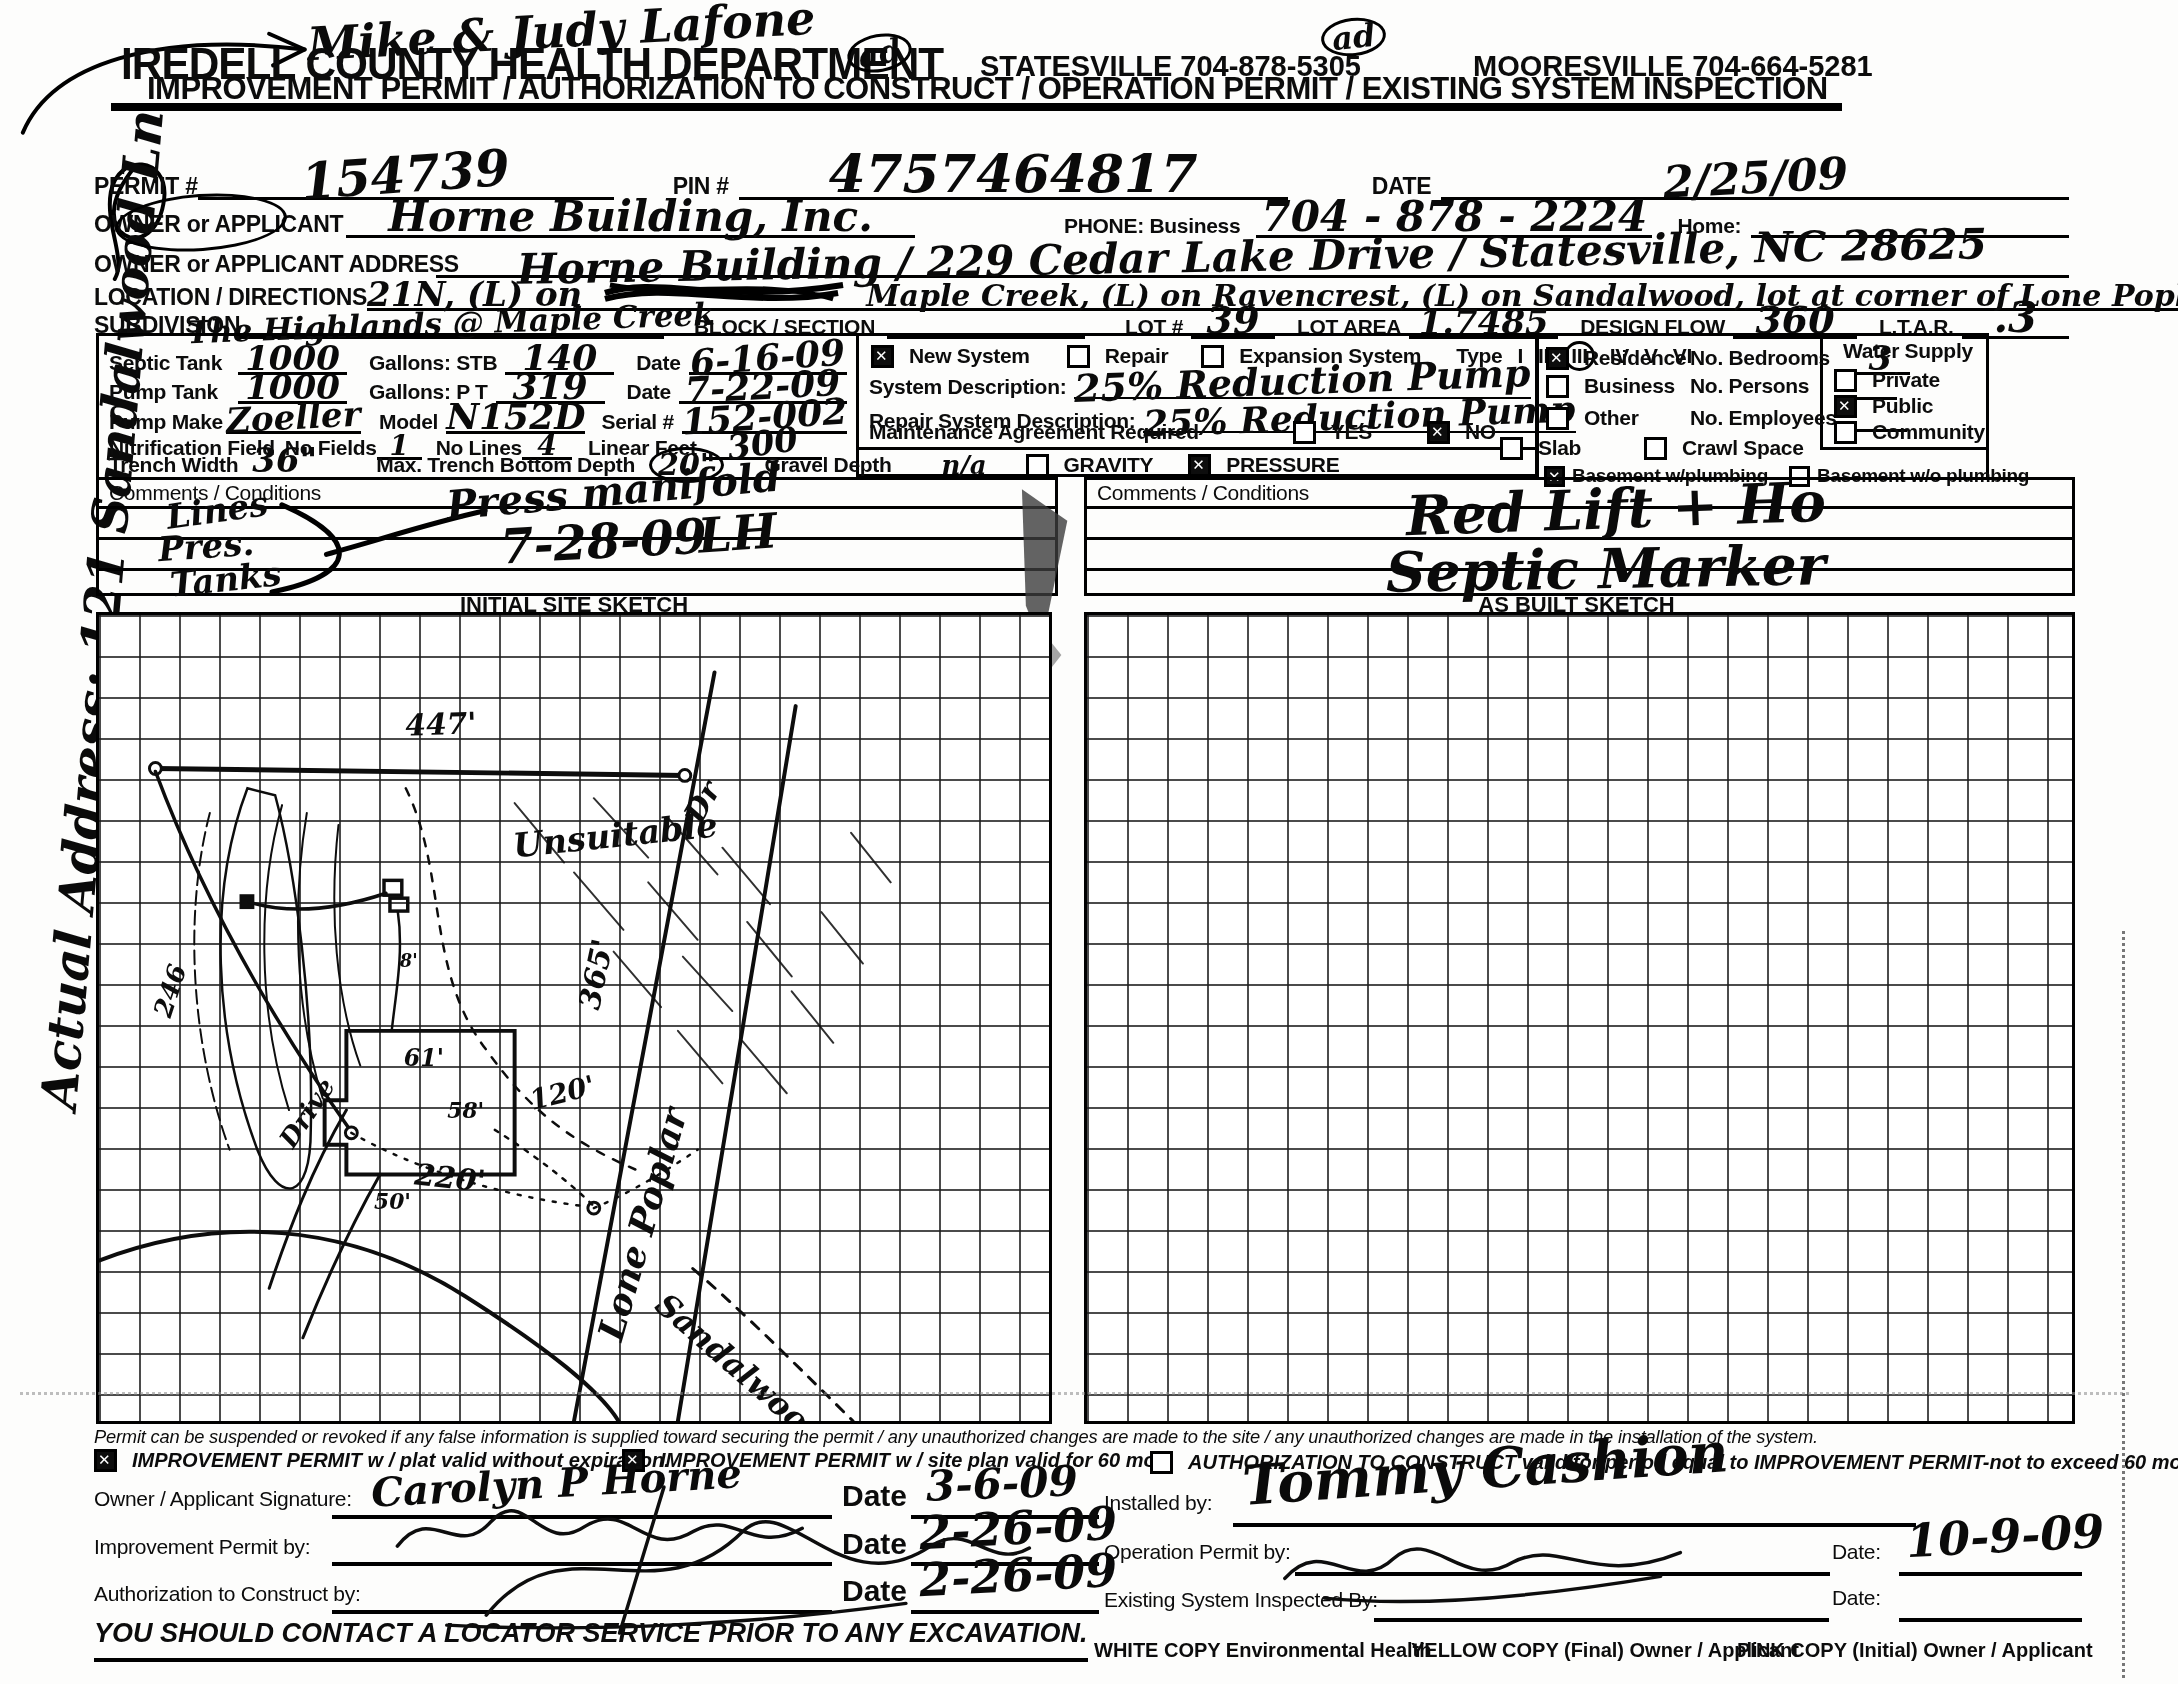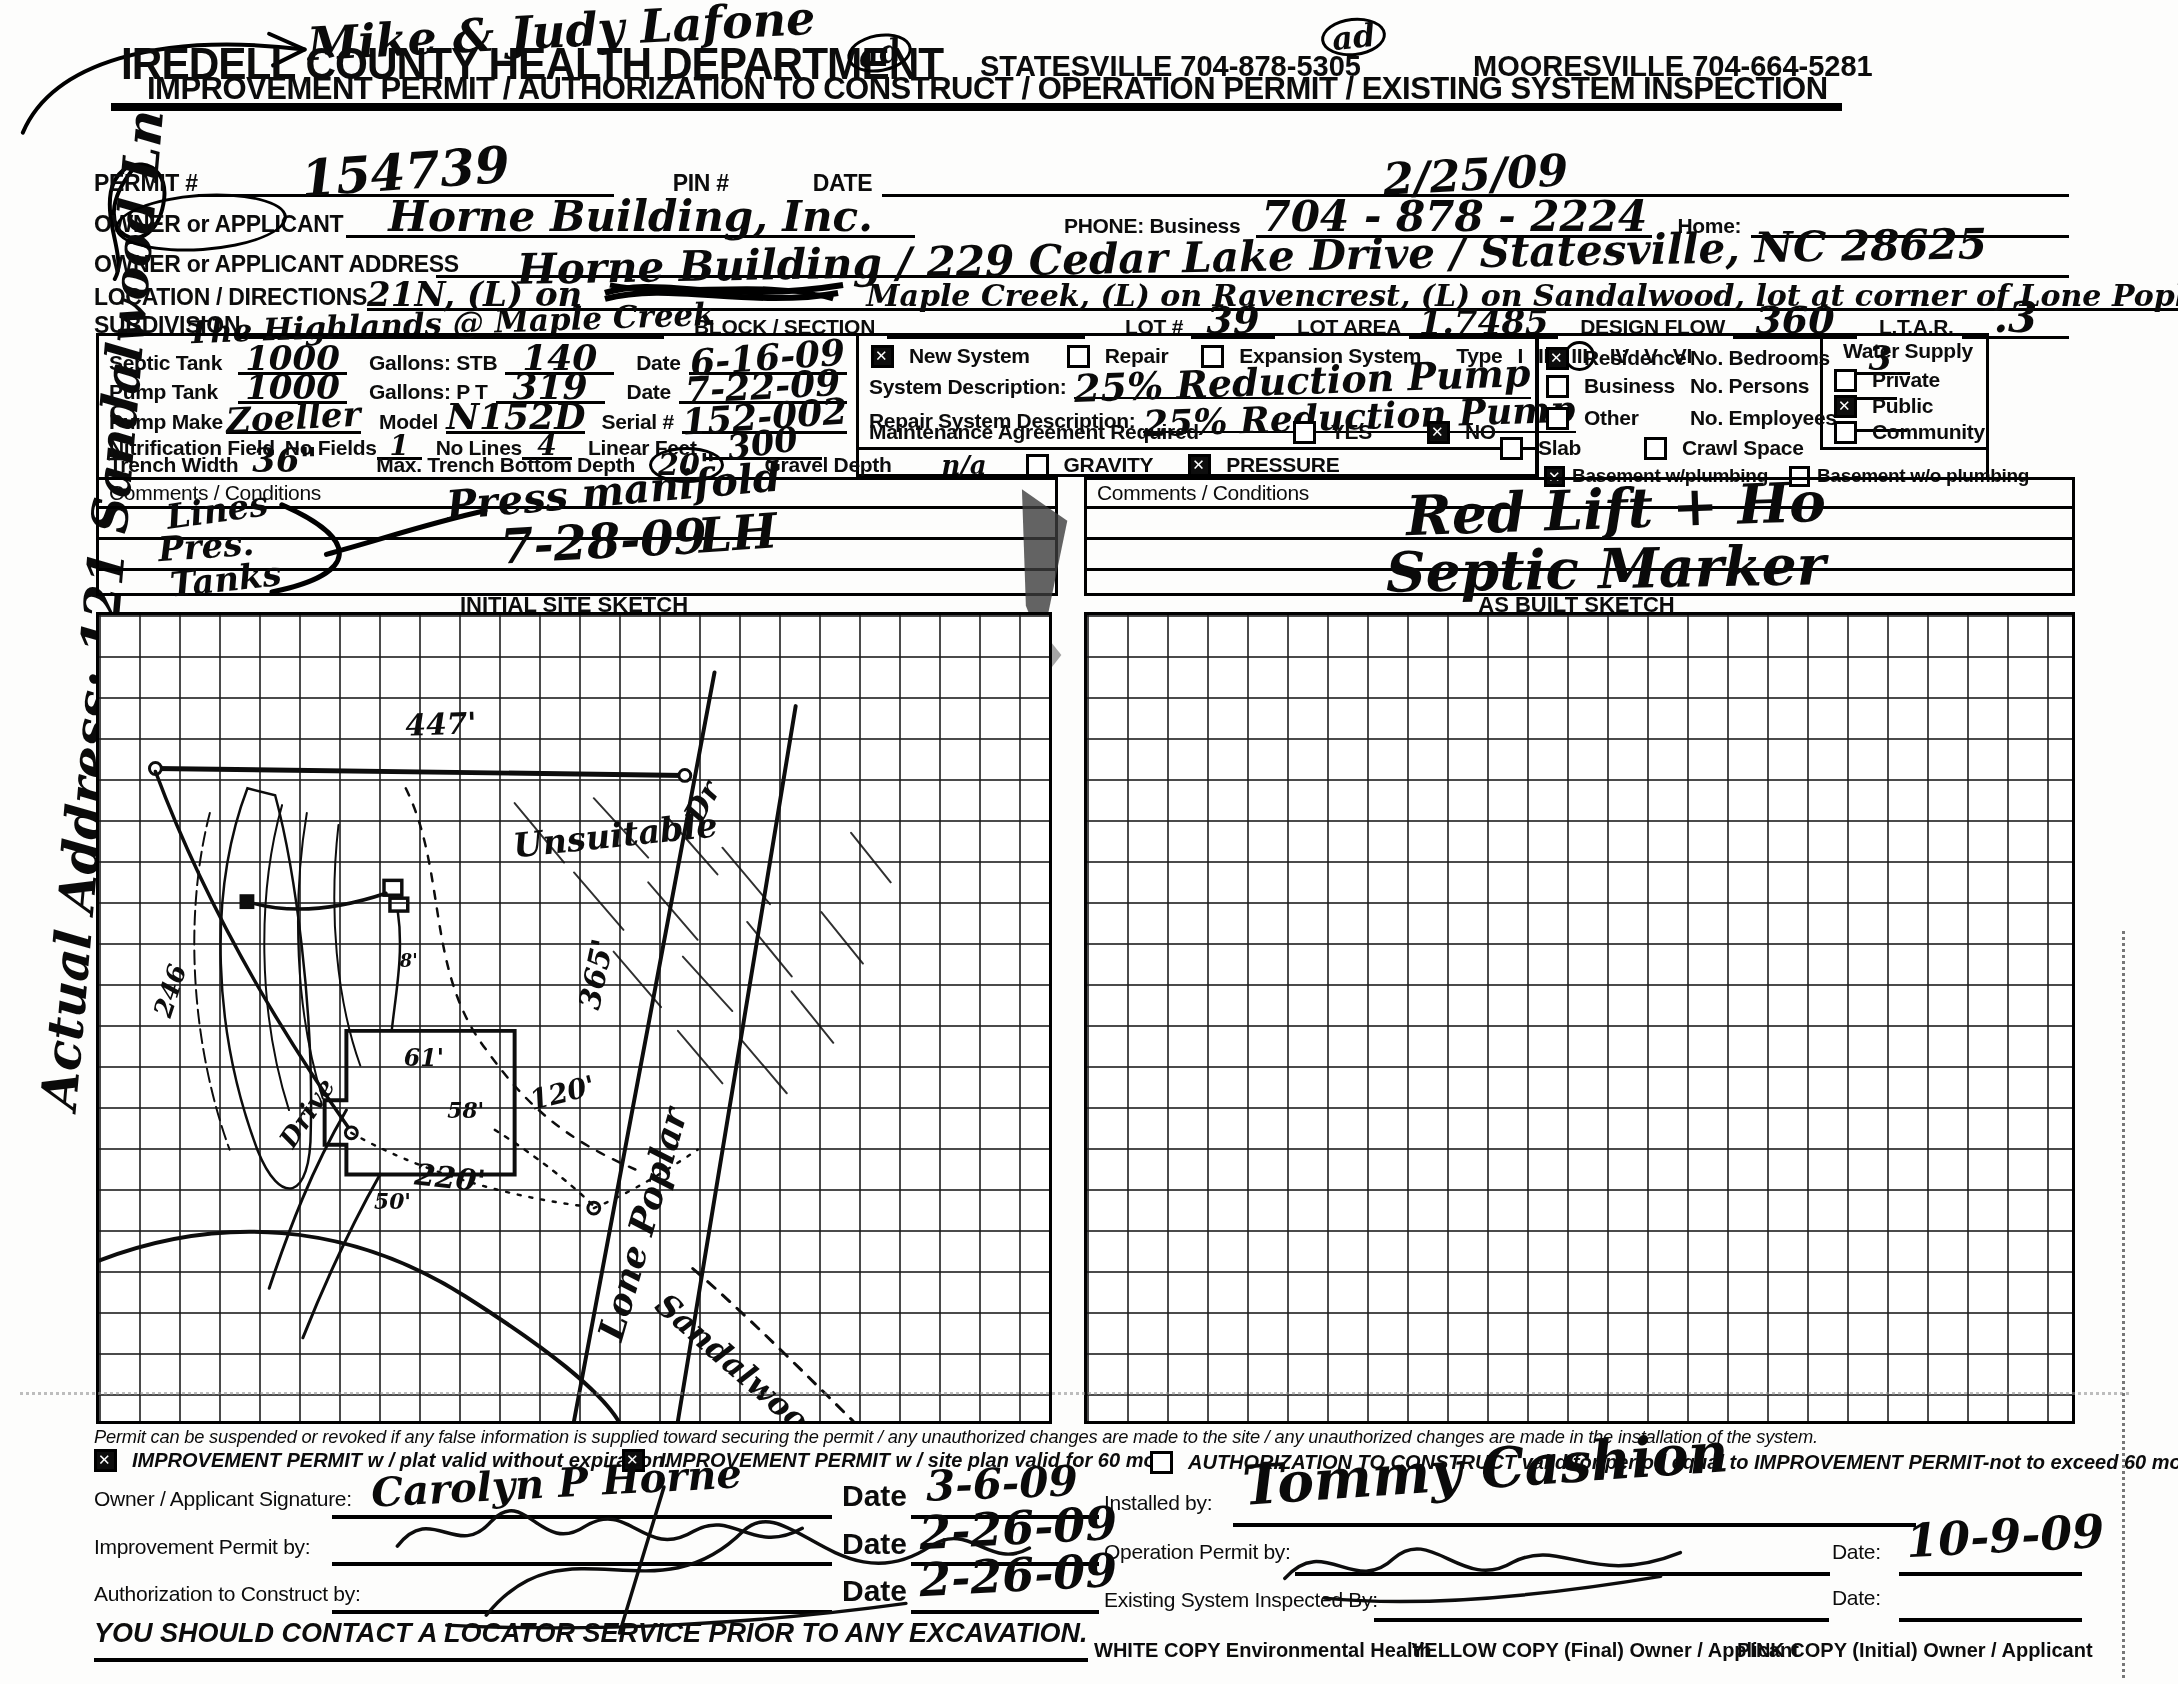--- a/index.html
+++ b/index.html
@@ -56,20 +56,23 @@
   <div class="abs" style="left:111px;top:103px;width:1731px;height:8px;background:#000;"></div>
   <div class="abs hw circled" style="left:847px;top:34px;font-size:32px;transform:rotate(-10deg);">ad</div>
   <div class="abs hw circled" style="left:1321px;top:18px;font-size:32px;transform:rotate(-6deg);">ad</div>
 
   <div class="row" style="top:147px;">
     <span class="lbl">PERMIT #</span>
     <span class="uval" style="width:416px;">
       <span class="hw" style="font-size:50px;transform:rotate(-4deg);">154739</span>
       </span>
     <span class="lbl" style="margin-left:59px;">PIN #</span>
+    <span class="uval" style="width:549px;margin-left:10px;">
+      <span class="hw" style="font-size:53px;">4757464817</span>
+      </span>
     <span class="lbl" style="margin-left:84px;">DATE</span>
     <span class="uval grow" style="margin-left:10px;">
       <span class="hw" style="font-size:44px;transform:rotate(-3deg);">2/25/09</span>
       </span>
   </div>
 
   <div class="row" style="top:196px;">
     <span class="lbl" style="width:252px;">OWNER or APPLICANT</span>
     <span class="uval" style="width:569px;">
       <span class="hw" style="font-size:42px;">Horne Building, Inc.</span>

